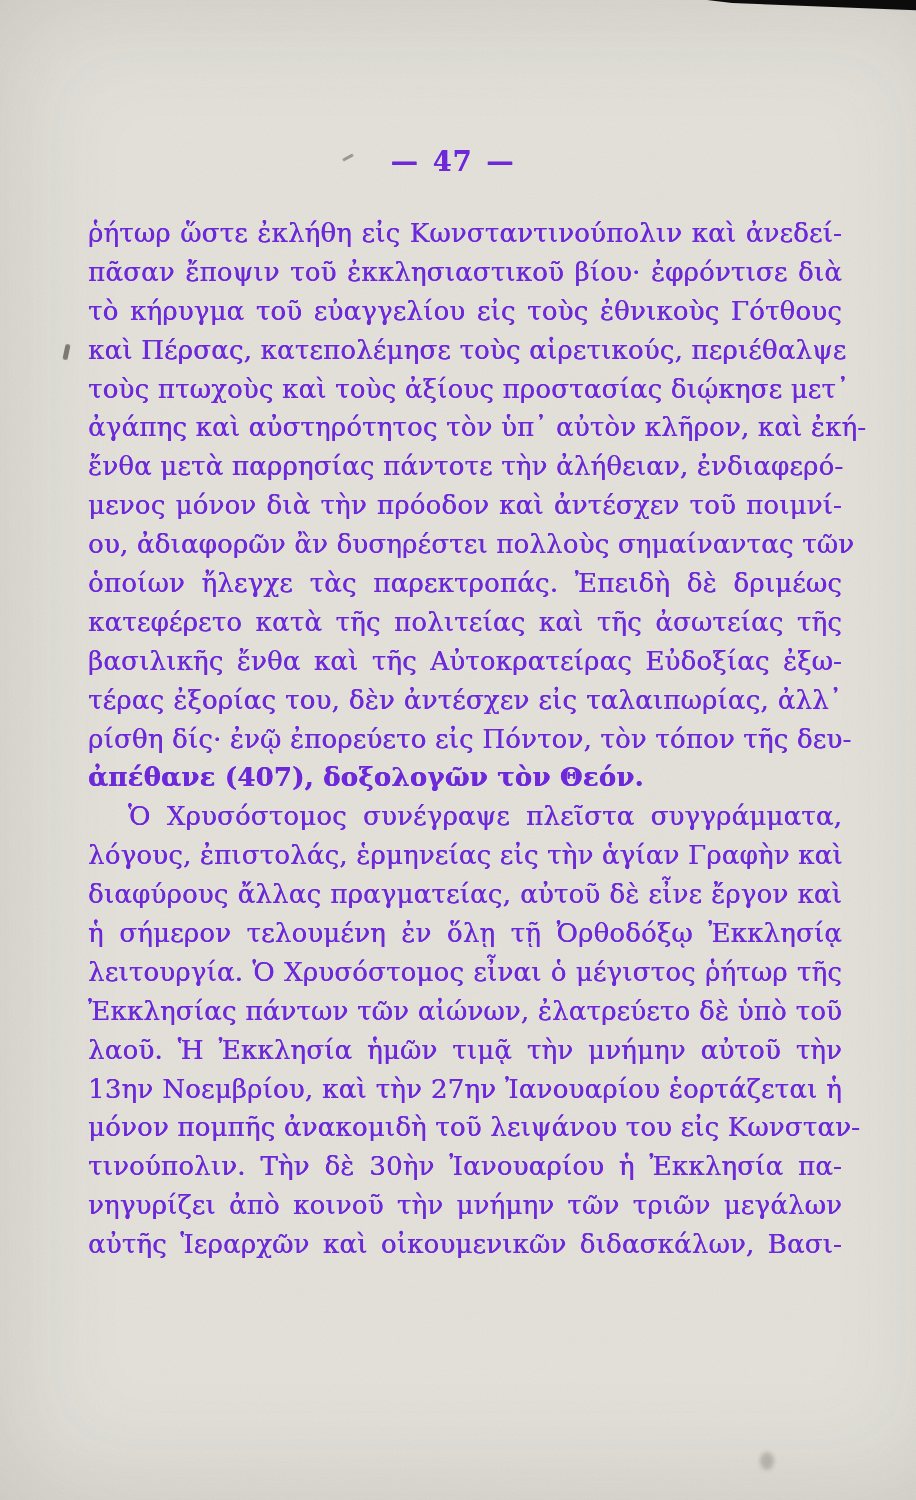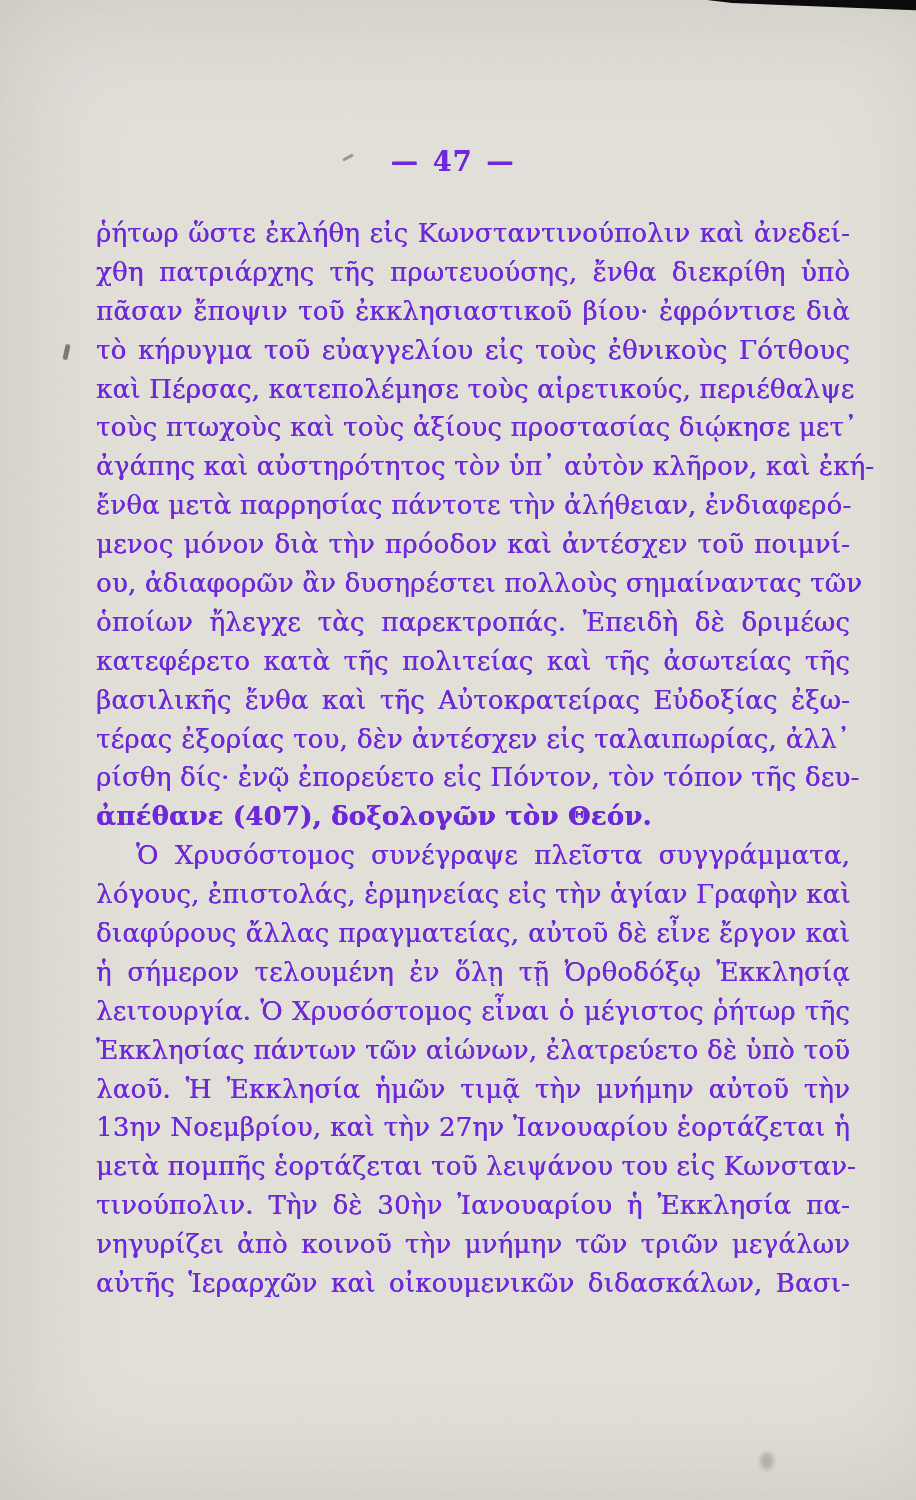--- a/index.html
+++ b/index.html
@@ -57,21 +57,21 @@
     font-weight: bold;
     letter-spacing: 1px;
     transform: translateX(-26px);
     text-shadow: 0.4px 0 0 currentColor;
   }
   .page-header .dash { padding: 0 14px; }
 
   .text-column {
     position: absolute;
     top: 214px;
-    left: 96px;
+    left: 88px;
     width: 754px;
   }
   .line {
     height: 38.9px;
     line-height: 38.9px;
     font-size: 26px;
     text-align: justify;
     text-align-last: justify;
     white-space: nowrap;
     text-shadow: 0.35px 0 0 currentColor;
@@ -106,21 +106,20 @@
   <div class="speck margin-mark" style="left:64px; top:344px;"></div>
   <div class="speck header-tick" style="left:342px; top:156px;"></div>
   <div class="speck bottom-smudge" style="left:760px; top:1452px;"></div>
 
   <div class="page-header">
     <span class="dash">—</span><span>47</span><span class="dash">—</span>
   </div>
 
   <div class="text-column">
       <div class="line">ῥήτωρ ὥστε ἐκλήθη εἰς Κωνσταντινούπολιν καὶ ἀνεδεί-</div>
-      <div class="line">χθη πατριάρχης τῆς πρωτευούσης, ἔνθα διεκρίθη ὑπὸ</div>
       <div class="line">πᾶσαν ἔποψιν τοῦ ἐκκλησιαστικοῦ βίου· ἐφρόντισε διὰ</div>
       <div class="line">τὸ κήρυγμα τοῦ εὐαγγελίου εἰς τοὺς ἐθνικοὺς Γότθους</div>
       <div class="line">καὶ Πέρσας, κατεπολέμησε τοὺς αἱρετικούς, περιέθαλψε</div>
       <div class="line">τοὺς πτωχοὺς καὶ τοὺς ἀξίους προστασίας διῴκησε μετ᾽</div>
       <div class="line">ἀγάπης καὶ αὐστηρότητος τὸν ὑπ᾽ αὐτὸν κλῆρον, καὶ ἐκή-</div>
       <div class="line">ἔνθα μετὰ παρρησίας πάντοτε τὴν ἀλήθειαν, ἐνδιαφερό-</div>
       <div class="line">μενος μόνον διὰ τὴν πρόοδον καὶ ἀντέσχεν τοῦ ποιμνί-</div>
       <div class="line">ου, ἀδιαφορῶν ἂν δυσηρέστει πολλοὺς σημαίναντας τῶν</div>
       <div class="line">ὁποίων ἤλεγχε τὰς παρεκτροπάς. Ἐπειδὴ δὲ δριμέως</div>
       <div class="line">κατεφέρετο κατὰ τῆς πολιτείας καὶ τῆς ἀσωτείας τῆς</div>
@@ -129,19 +128,19 @@
       <div class="line">ρίσθη δίς· ἐνῷ ἐπορεύετο εἰς Πόντον, τὸν τόπον τῆς δευ-</div>
       <div class="line flush">ἀπέθανε (407), δοξολογῶν τὸν Θεόν.</div>
       <div class="line indent">Ὁ Χρυσόστομος συνέγραψε πλεῖστα συγγράμματα,</div>
       <div class="line">λόγους, ἐπιστολάς, ἑρμηνείας εἰς τὴν ἁγίαν Γραφὴν καὶ</div>
       <div class="line">διαφύρους ἄλλας πραγματείας, αὐτοῦ δὲ εἶνε ἔργον καὶ</div>
       <div class="line">ἡ σήμερον τελουμένη ἐν ὅλῃ τῇ Ὀρθοδόξῳ Ἐκκλησίᾳ</div>
       <div class="line">λειτουργία. Ὁ Χρυσόστομος εἶναι ὁ μέγιστος ῥήτωρ τῆς</div>
       <div class="line">Ἐκκλησίας πάντων τῶν αἰώνων, ἐλατρεύετο δὲ ὑπὸ τοῦ</div>
       <div class="line">λαοῦ. Ἡ Ἐκκλησία ἡμῶν τιμᾷ τὴν μνήμην αὐτοῦ τὴν</div>
       <div class="line">13ην Νοεμβρίου, καὶ τὴν 27ην Ἰανουαρίου ἑορτάζεται ἡ</div>
-      <div class="line">μετὰ πομπῆς ἑορτάζεται τοῦ λειψάνου του εἰς Κωνσταν-</div>
+      <div class="line">μόνον πομπῆς ἀνακομιδὴ τοῦ λειψάνου του εἰς Κωνσταν-</div>
       <div class="line">τινούπολιν. Τὴν δὲ 30ὴν Ἰανουαρίου ἡ Ἐκκλησία πα-</div>
       <div class="line">νηγυρίζει ἀπὸ κοινοῦ τὴν μνήμην τῶν τριῶν μεγάλων</div>
       <div class="line">αὐτῆς Ἱεραρχῶν καὶ οἰκουμενικῶν διδασκάλων, Βασι-</div>
     </div>
 
 </div>
 
 </body></html>

